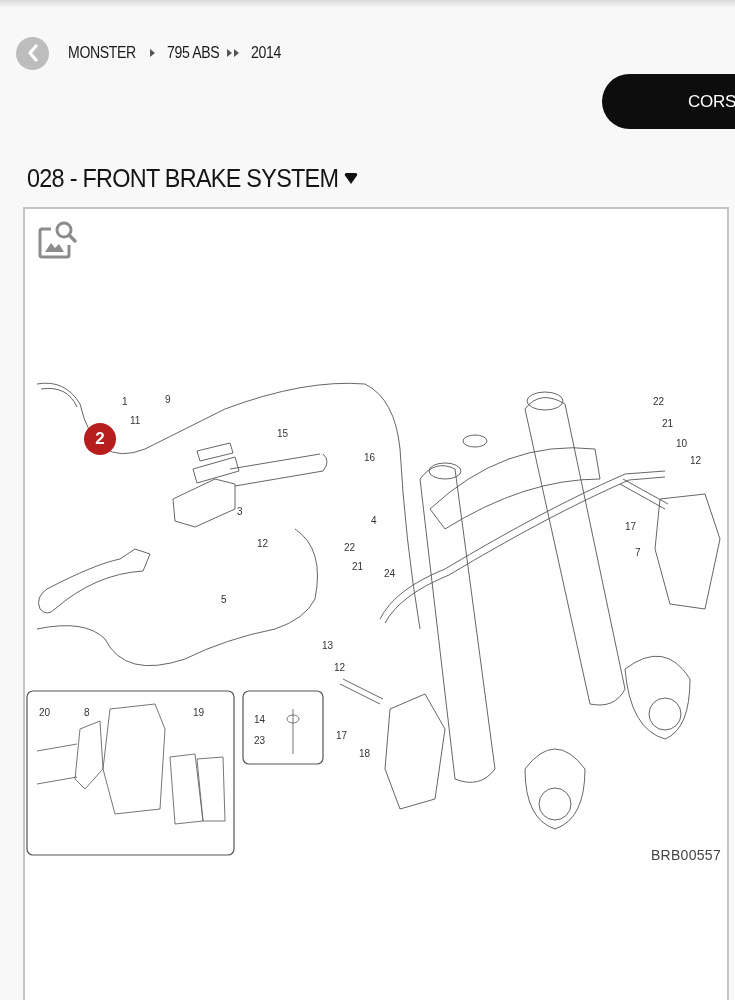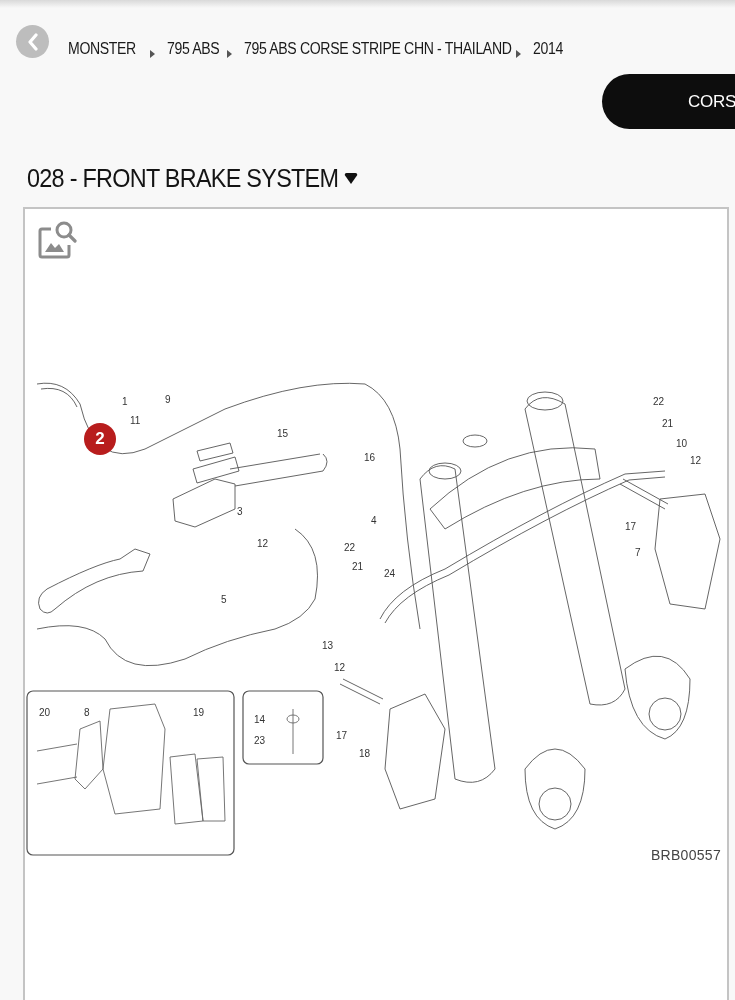--- a/index.html
+++ b/index.html
@@ -8,22 +8,22 @@
     background: #f8f8f8;
     font-family: "Liberation Sans", "DejaVu Sans", sans-serif;
     color: #111;
     position: relative;
   }
   .topshade {
     position: absolute; left: 0; top: 0; width: 735px; height: 8px;
     background: linear-gradient(#d9d9d9, rgba(248,248,248,0));
   }
   .breadcrumb {
-    position: absolute; left: 16px; top: 22px; height: 36px;
-    display: flex; align-items: flex-end;
+    position: absolute; left: 16px; top: 35px; height: 36px;
+    display: flex; align-items: center;
   }
   .back-btn {
     width: 33px; height: 33px; border-radius: 50%;
     background: #bdbdbd; display: flex; align-items: center; justify-content: center;
     margin-right: 19px; cursor: pointer;
   }
   .crumb {
     font-family: "Liberation Sans Narrow", "Liberation Sans", sans-serif;
     font-size: 16px; letter-spacing: -0.4px; color: #1a1a1a;
     transform: scaleX(0.88); transform-origin: left center;
@@ -74,23 +74,20 @@
     </svg>
   </div>
   <div class="crumb-wrap" style="width:102px">
       <span class="crumb">MONSTER</span>
     </div>
   <span class="sep" style="margin-left:-20px"></span>
   <div class="crumb-wrap" style="width:70px">
       <span class="crumb">795 ABS</span>
     </div>
   <span class="sep" style="margin-left:-10px"></span>
-  <div class="crumb-wrap" style="width:282px">
-      <span class="crumb">795 ABS CORSE STRIPE CHN - THAILAND</span>
-    </div>
   <span class="sep" style="margin-left:-10px"></span>
   <div class="crumb-wrap">
       <span class="crumb">2014</span>
     </div>
 </nav>
 
 <div class="frame-tab">
   <span>CORSE</span>
 </div>
 

